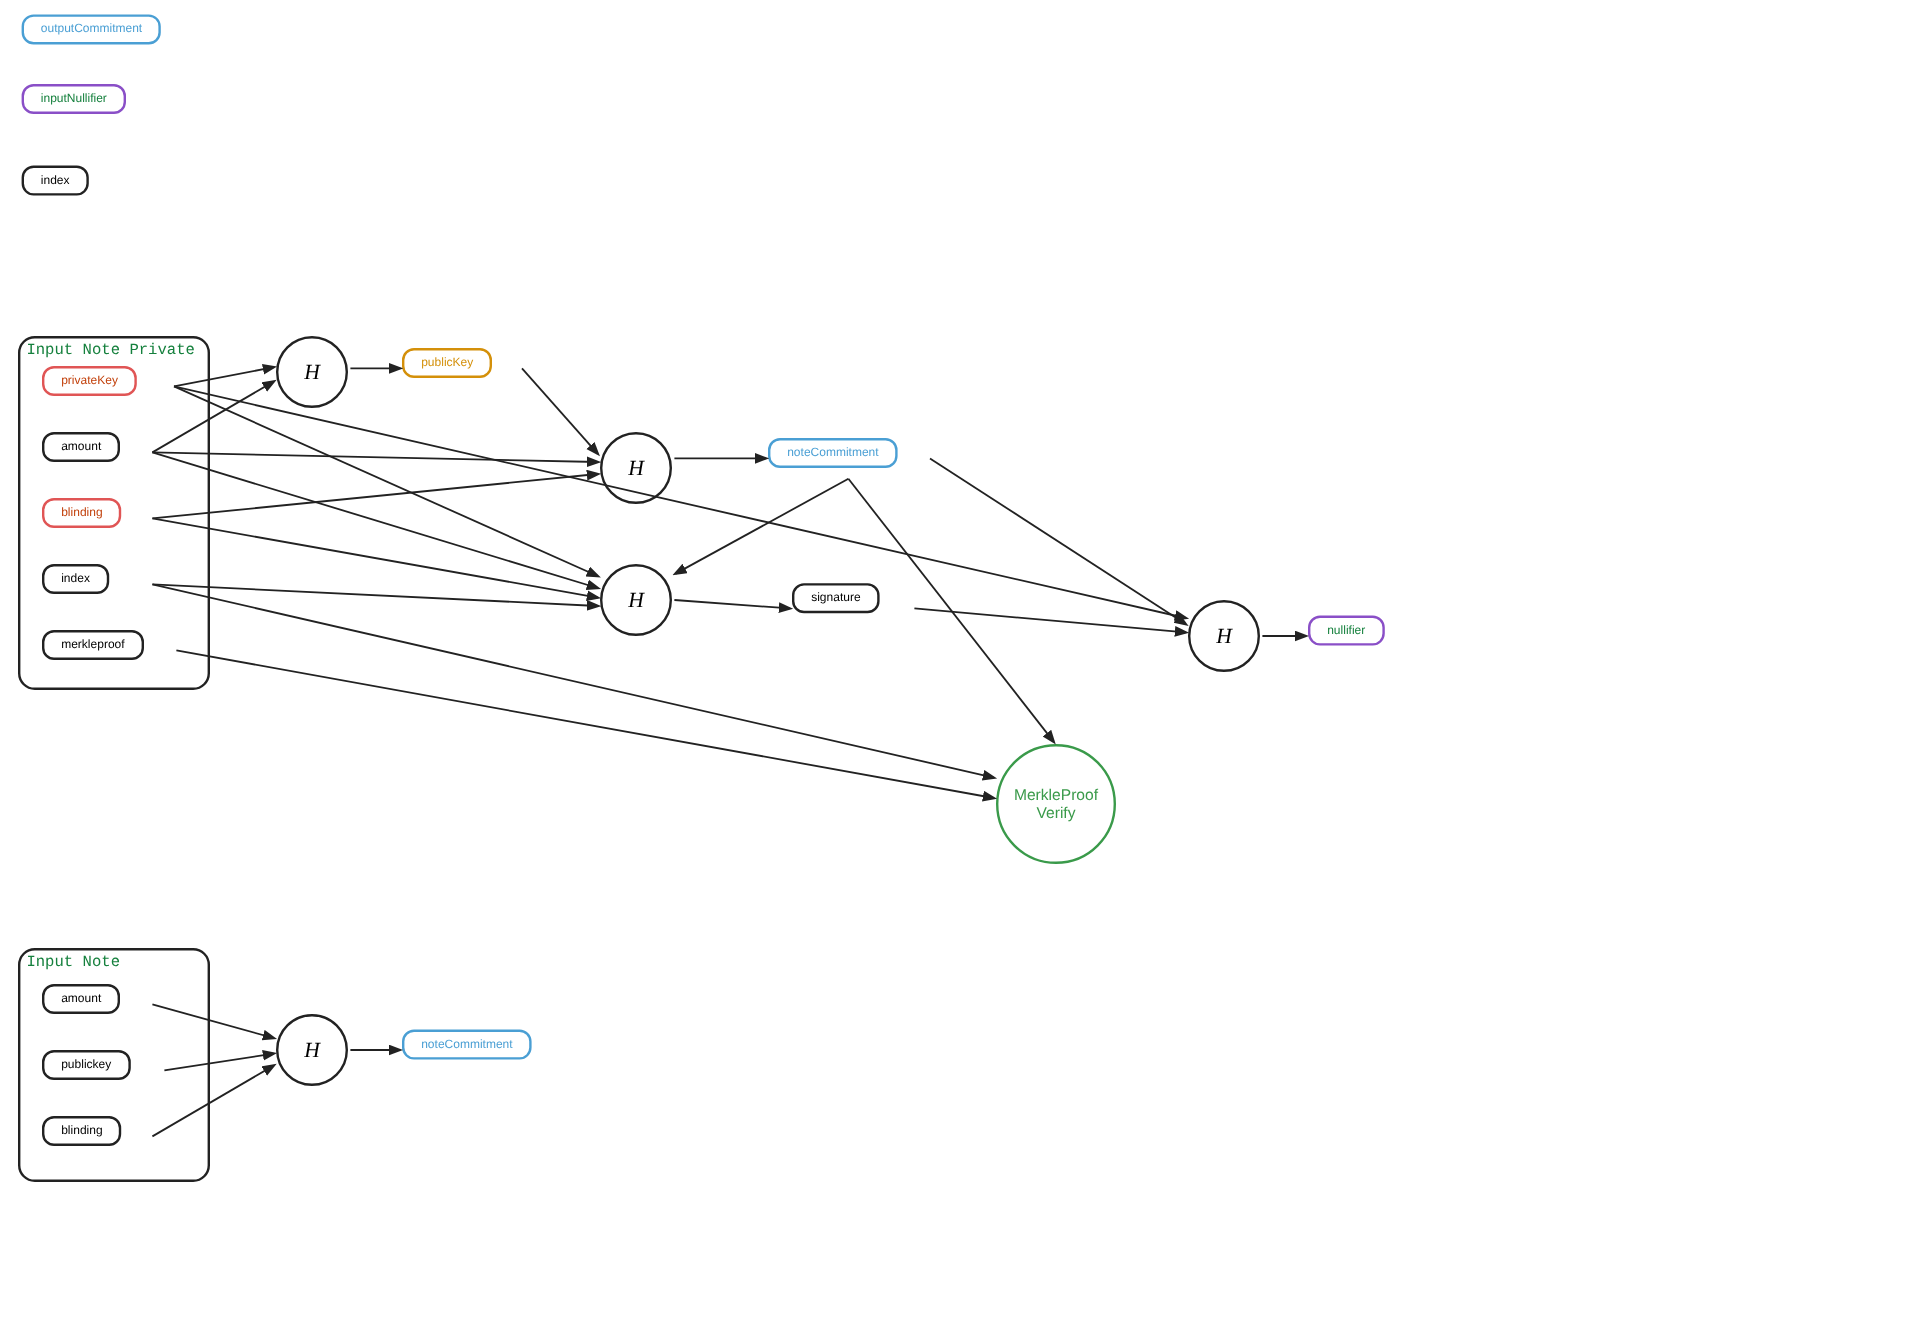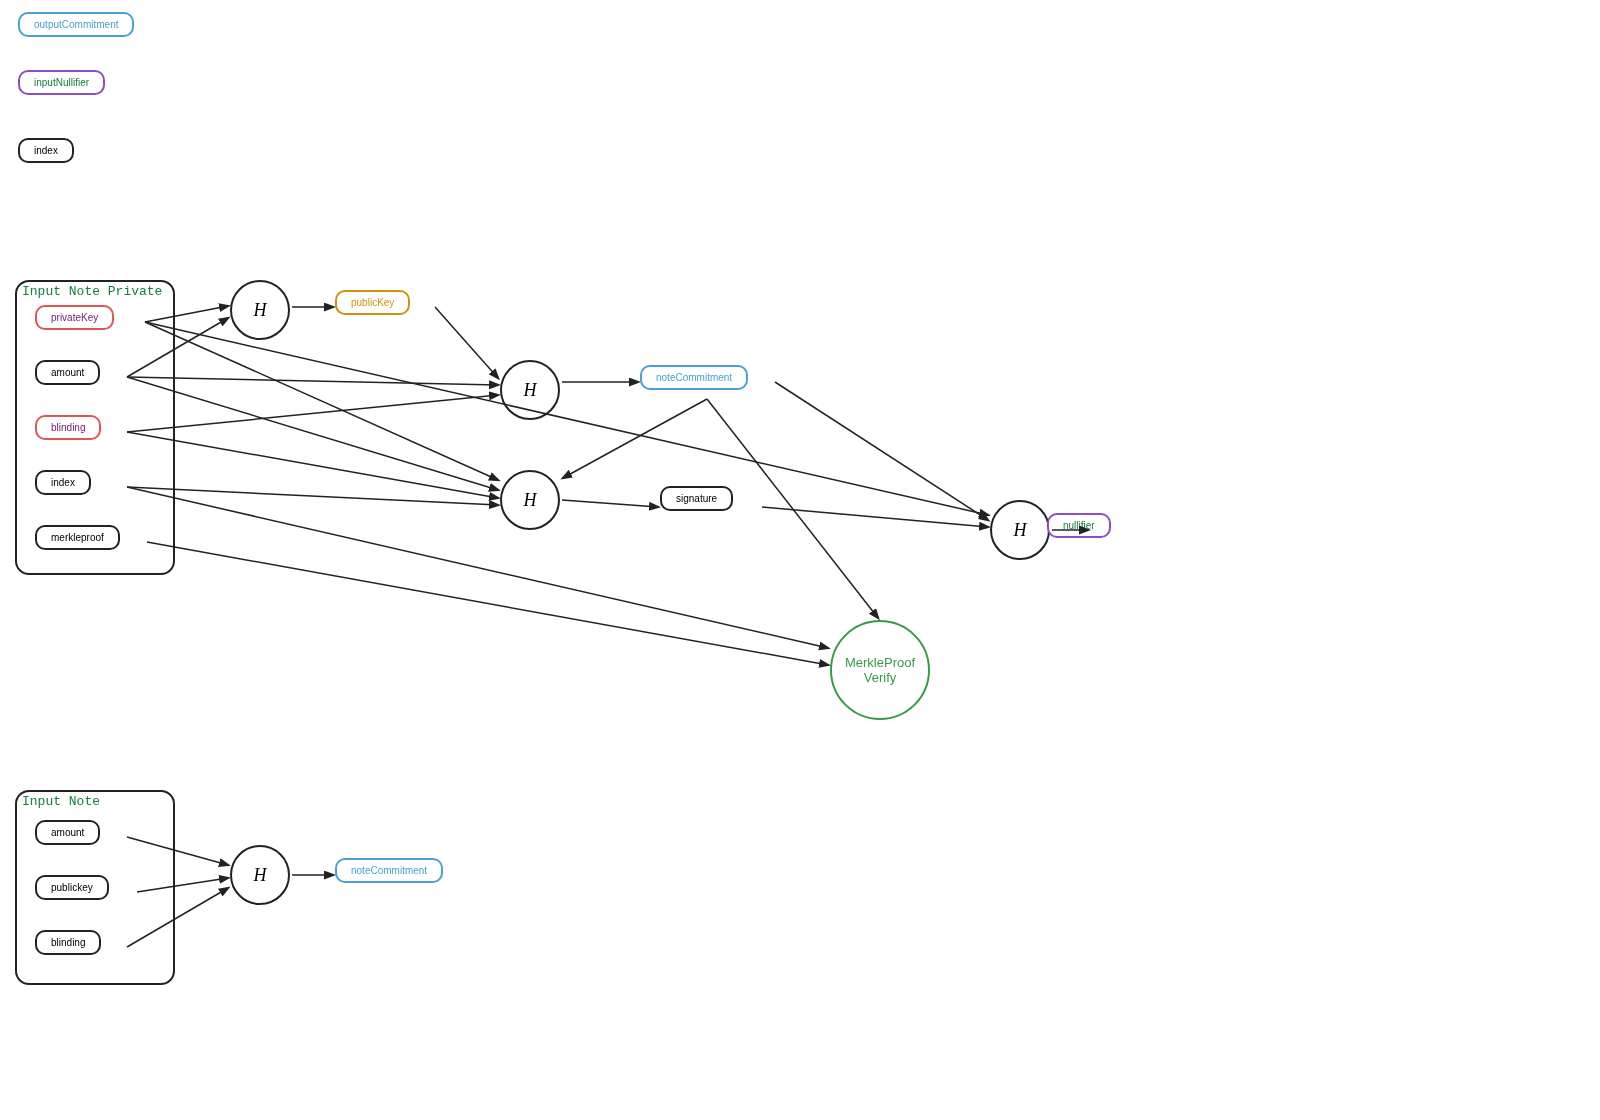--- a/index.html
+++ b/index.html
@@ -34,21 +34,21 @@
       border: 2px solid #222;
       background: #fff;
       padding: 5px 14px;
       font-size: 10px;
       font-family: 'Segoe UI', cursive, sans-serif;
       white-space: nowrap;
     }
     .box.blue { border-color: #4a9fd4; color: #4a9fd4; }
     .box.purple { border-color: #8a4fc7; color: #15803d; }
     .box.orange { border-color: #d4900a; color: #d4900a; }
-    .box.red { border-color: #e05555; color: #701a75; }
+    .box.red { border-color: #e05555; color: #c2410c; }
     .circle-h {
       border-radius: 50%;
       border: 2px solid #222;
       background: #fff;
       width: 60px;
       height: 60px;
       display: flex;
       align-items: center;
       justify-content: center;
       font-size: 18px;
@@ -139,21 +139,21 @@
   </div>
 
   <div class="node" style="left:640px; top:365px;">
     <div class="box blue">noteCommitment</div>
   </div>
 
   <div class="node" style="left:660px; top:462px;margin-top:24px;">
     <div class="box">signature</div>
   </div>
 
-  <div class="node" style="left:1047px; top:513px;">
+  <div class="node" style="left:1090px; top:513px;">
     <div class="box purple">nullifier</div>
   </div>
 
   <div class="node" style="left:830px; top:620px; width:100px; height:100px;">
     <div class="circle-verify">MerkleProof<br>Verify</div>
   </div>
 
   <div class="node" style="left:35px; top:820px;">
     <div class="box">amount</div>
   </div>

